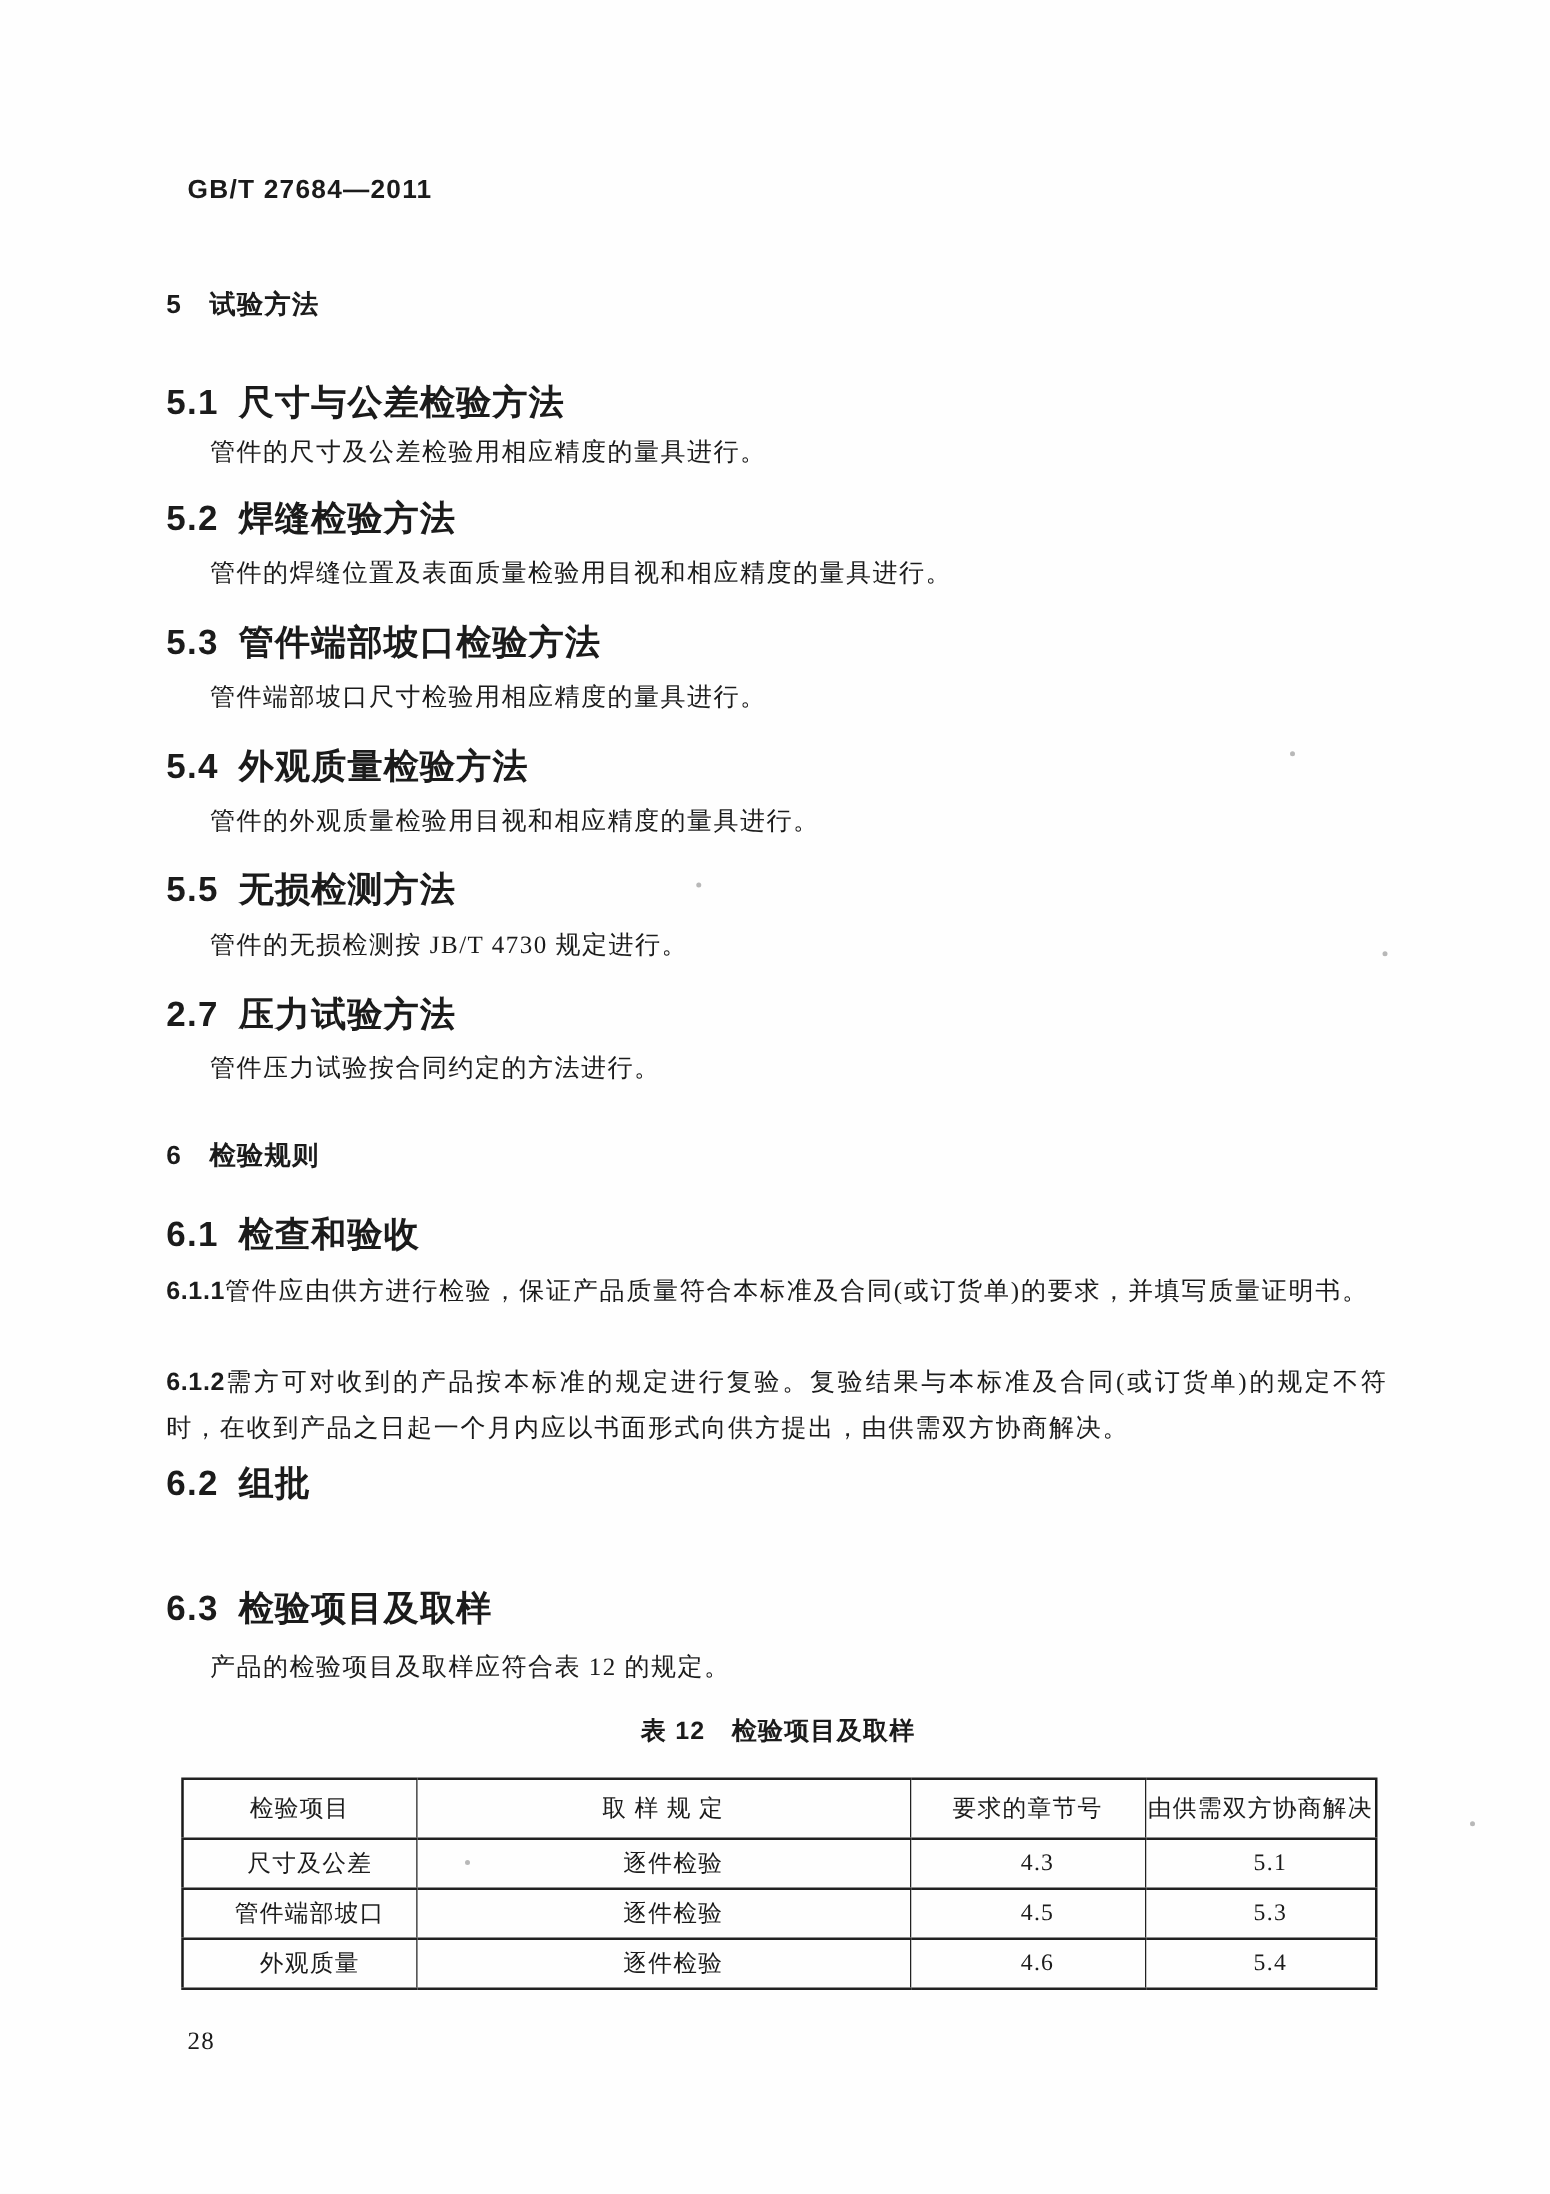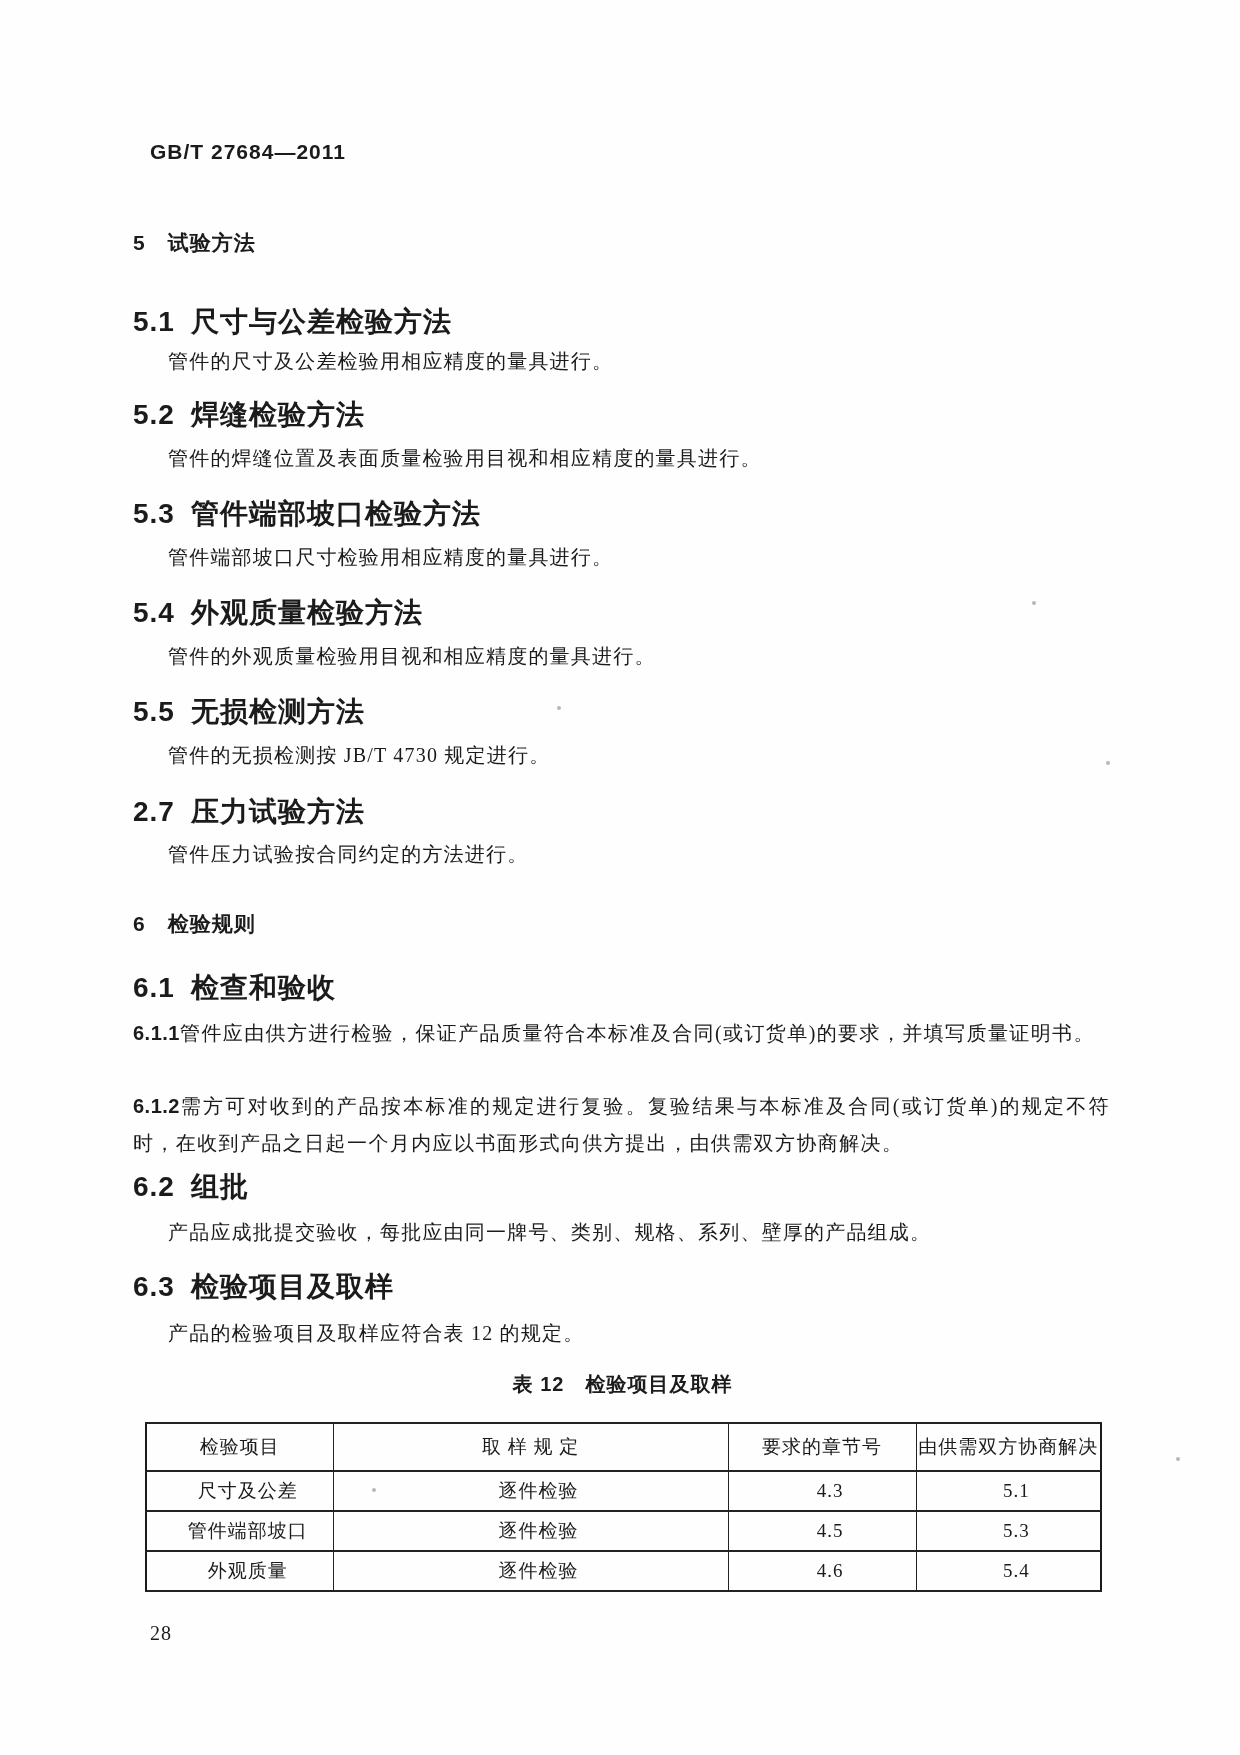--- a/index.html
+++ b/index.html
@@ -144,21 +144,20 @@
     <span class="sec-label">6.1.1</span><span>管件应由供方进行检验，保证产品质量符合本标准及合同(或订货单)的要求，并填写质量证明书。</span>
   </div>
 
   <div class="abs para-num" style="top:1088px">
     <span class="sec-label">6.1.2</span><span>需方可对收到的产品按本标准的规定进行复验。复验结果与本标准及合同(或订货单)的规定不符时，在收到产品之日起一个月内应以书面形式向供方提出，由供需双方协商解决。</span>
   </div>
 
   <div class="abs h2" style="top:1168px">
     <span class="sec-label">6.2</span><span>组批</span>
   </div>
-  <div class="abs para" style="top:1219px">产品应成批提交验收，每批应由同一牌号、类别、规格、系列、壁厚的产品组成。</div>
 
   <div class="abs h2" style="top:1268px">
     <span class="sec-label">6.3</span><span>检验项目及取样</span>
   </div>
   <div class="abs para" style="top:1320px">产品的检验项目及取样应符合表 12 的规定。</div>
 
   <div class="abs table-title">表 12　检验项目及取样</div>
 
   <table class="spec">
     <colgroup>

